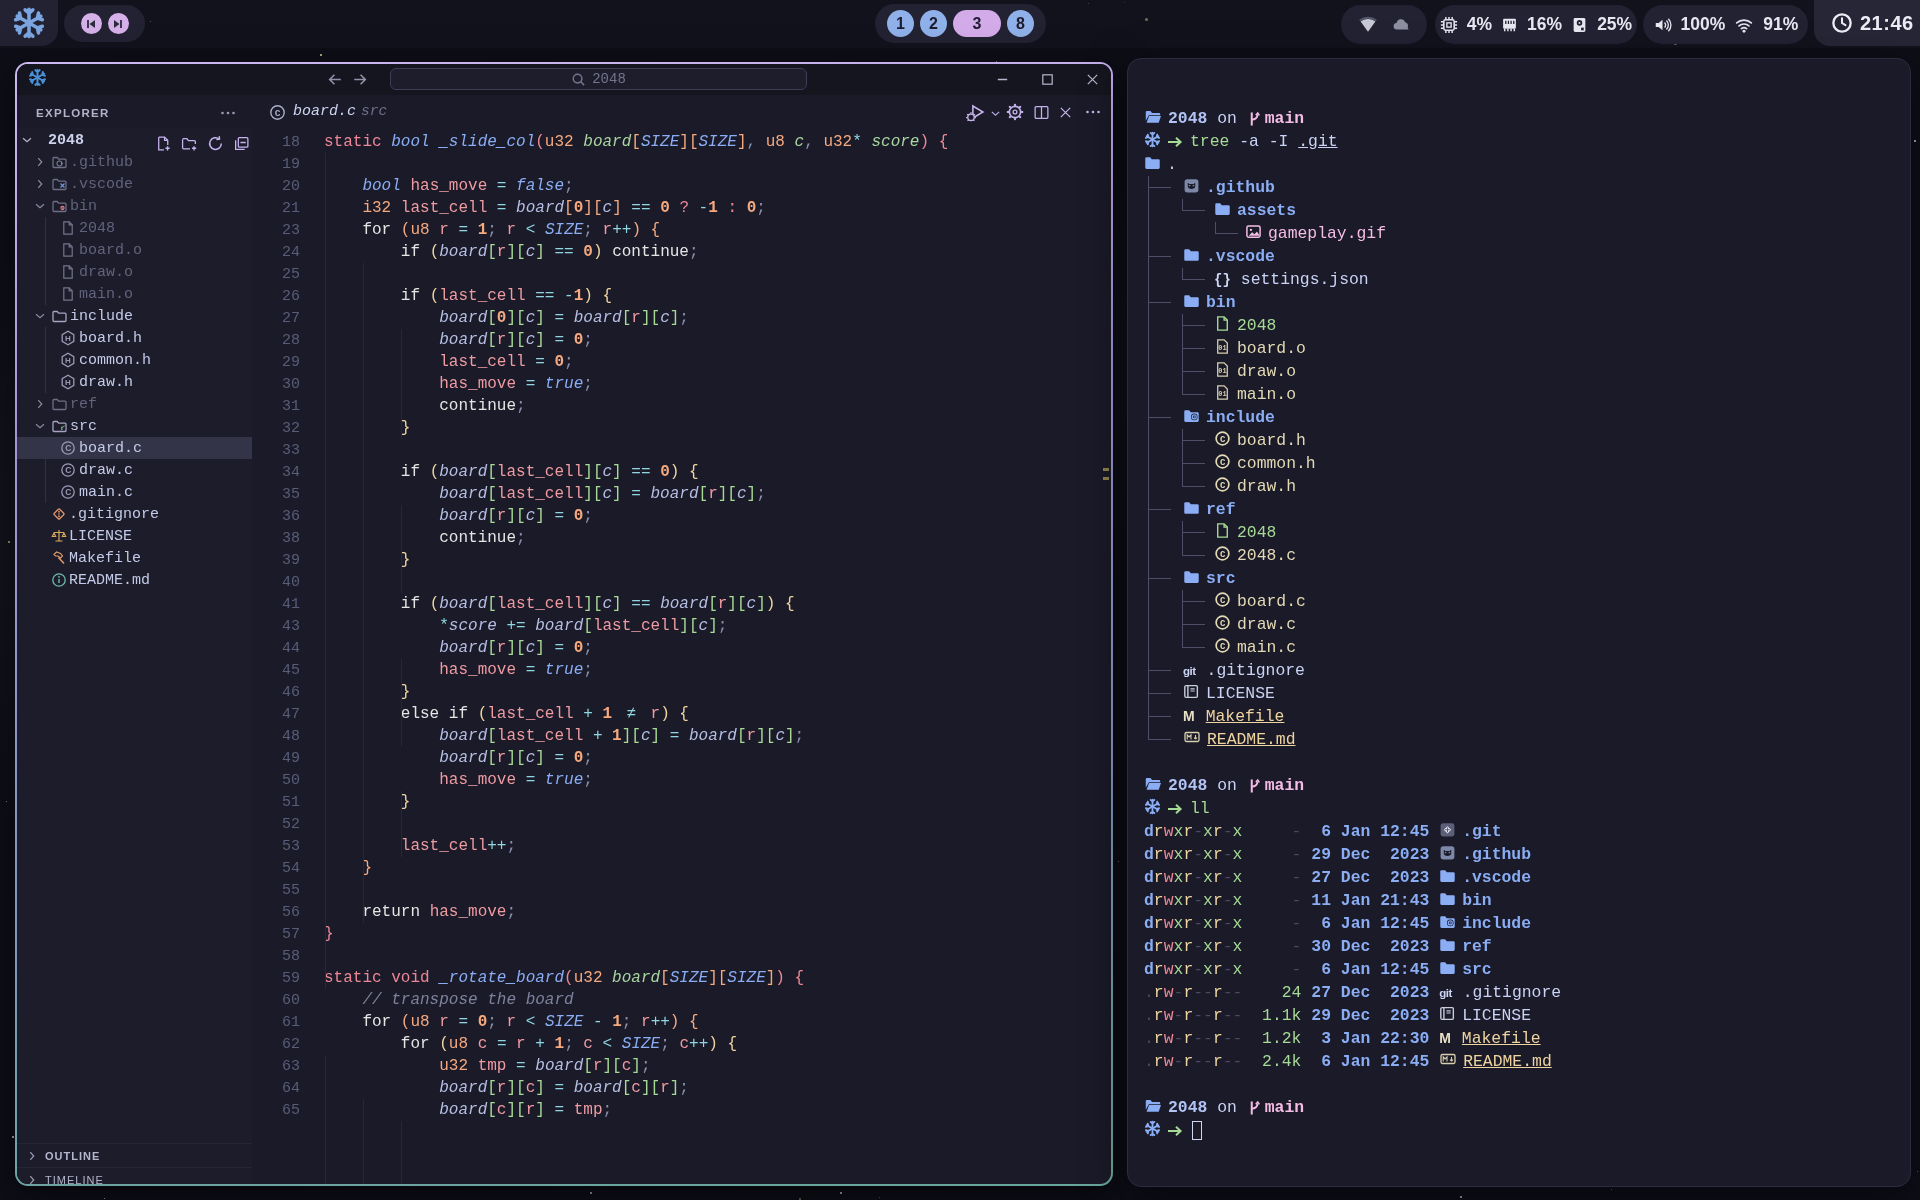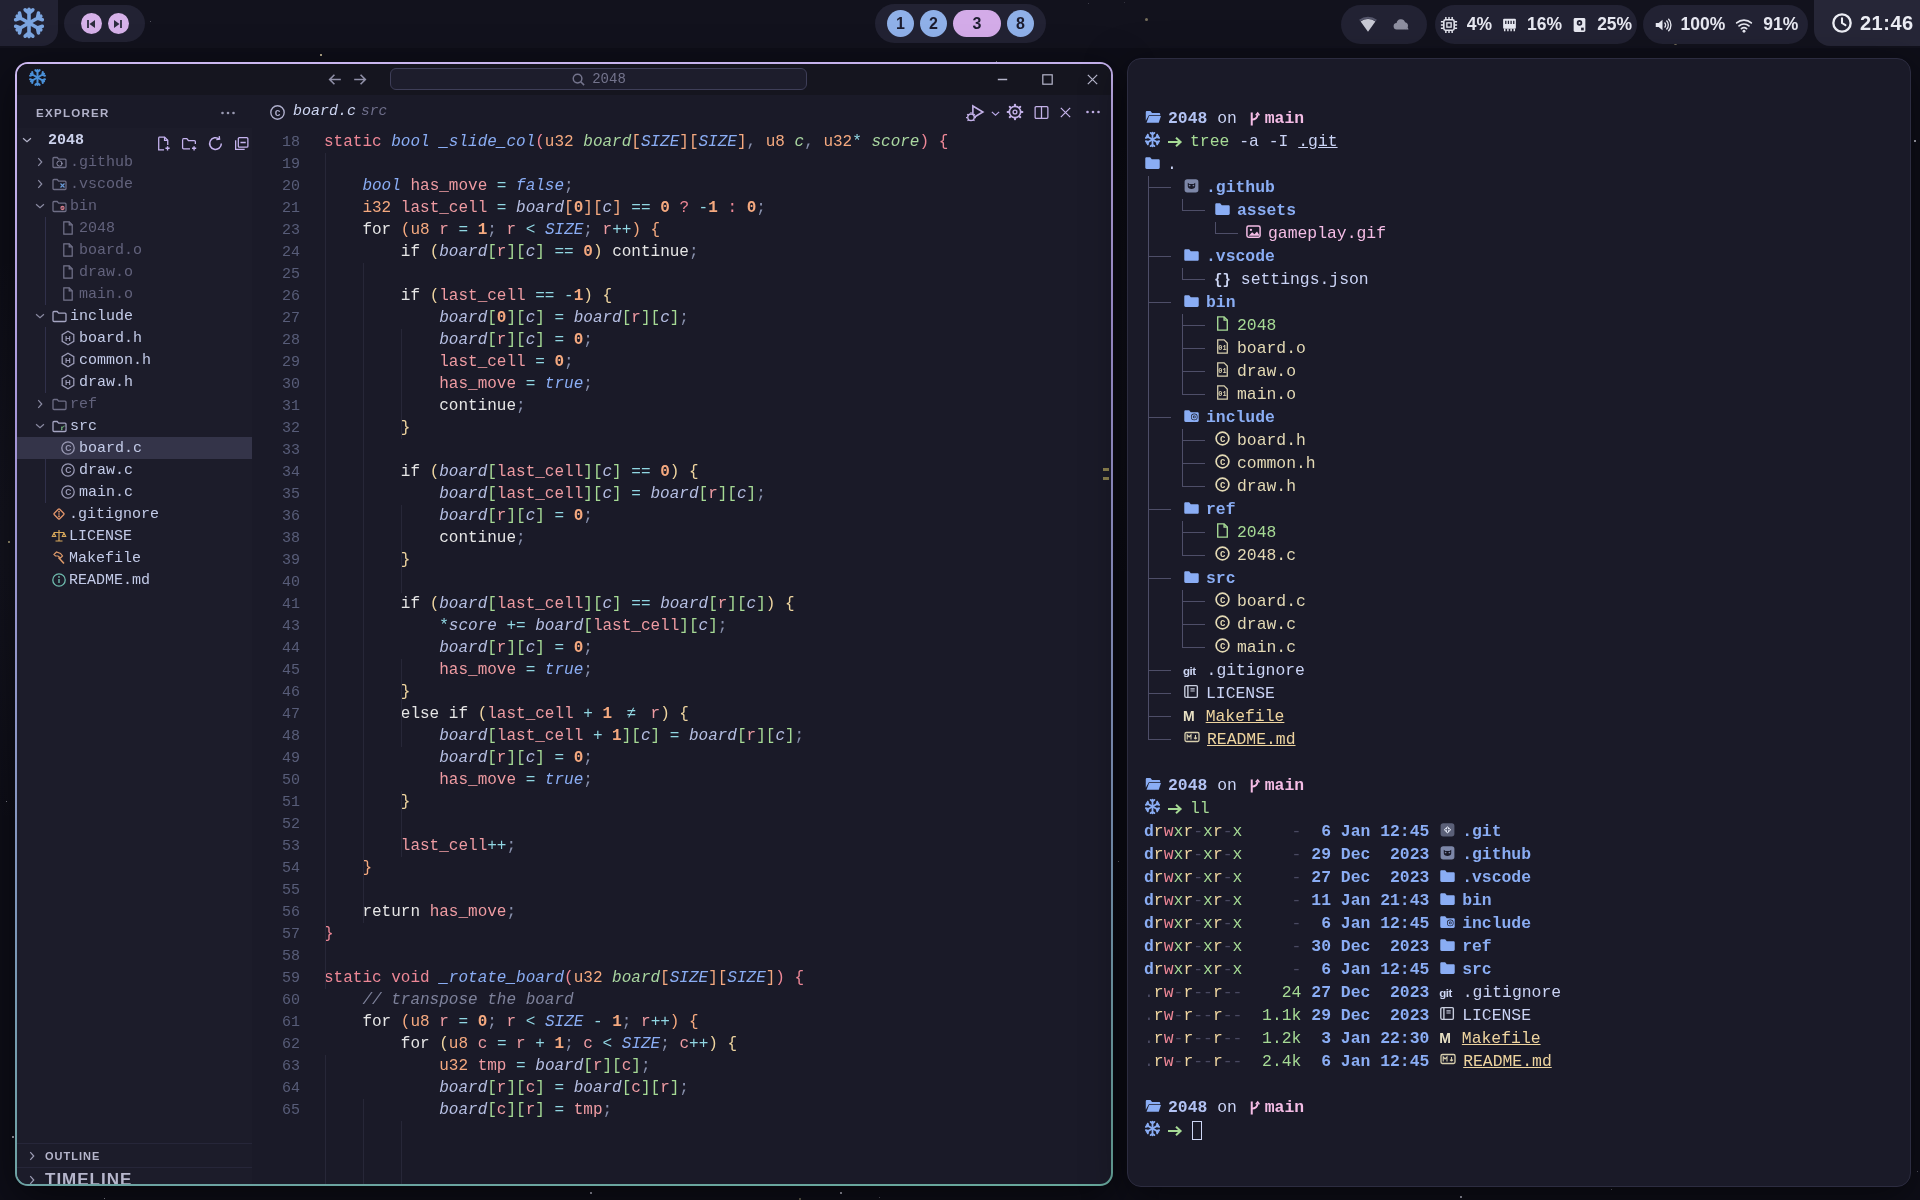--- a/index.html
+++ b/index.html
@@ -736,21 +736,21 @@
           </svg>
           <span style="display:inline-block;width:6px"></span>
           <span style="color:#b6b6cc;font-size:11px;font-weight:bold;letter-spacing:1px">OUTLINE</span>
         </div>
 <div style="position:absolute;left:0;top:1039px;width:235px;height:24px;border-top:1px solid #262639;display:flex;align-items:center">
           <span style="display:inline-block;width:8px"></span>
           <svg width="14" height="14" viewBox="0 0 16 16">
             <path d="M6 3.5l4 4.5-4 4.5" fill="none" stroke="#9a9ab2" stroke-width="1.4"></path>
           </svg>
           <span style="display:inline-block;width:6px"></span>
-          <span style="color:#b6b6cc;font-size:17px;font-weight:bold;letter-spacing:1px">TIMELINE</span>
+          <span style="color:#b6b6cc;font-size:11px;font-weight:normal;letter-spacing:1px">TIMELINE</span>
         </div>
 </div>
       <div style="position:absolute;left:235px;top:67px;width:863px;height:1053px;overflow:hidden">
         <div style="position:relative;padding-top:0px">
           <div class="codeline"><span class="ln">18</span><span class="r">static</span> <span class="bi">bool</span> <span class="bi">_slide_col</span><span class="r">(</span><span class="pe">u32</span> <span class="gi">board</span><span class="pe">[</span><span class="bi">SIZE</span><span class="pe">][</span><span class="bi">SIZE</span><span class="pe">]</span><span class="p">,</span> <span class="pe">u8</span> <span class="gi">c</span><span class="p">,</span> <span class="pe">u32</span><span class="o">*</span> <span class="gi">score</span><span class="r">)</span> <span class="r">{</span></div>
           <div class="codeline"><span class="ln">19</span></div>
           <div class="codeline"><span class="ln">20</span>    <span class="bi">bool</span> <span class="m">has_move</span> <span class="o">=</span> <span class="bi">false</span><span class="p">;</span></div>
           <div class="codeline"><span class="ln">21</span>    <span class="pe">i32</span> <span class="m">last_cell</span> <span class="o">=</span> <span class="pi">board</span><span class="pe">[</span><span class="n">0</span><span class="pe">][</span><span class="pi">c</span><span class="pe">]</span> <span class="o">==</span> <span class="n">0</span> <span class="r">?</span> <span class="o">-</span><span class="n">1</span> <span class="r">:</span> <span class="n">0</span><span class="p">;</span></div>
           <div class="codeline"><span class="ln">23</span>    <span class="k">for</span> <span class="pe">(</span><span class="pe">u8</span> <span class="m">r</span> <span class="o">=</span> <span class="n">1</span><span class="p">;</span> <span class="m">r</span> <span class="o">&lt;</span> <span class="bi">SIZE</span><span class="p">;</span> <span class="m">r</span><span class="o">++</span><span class="pe">)</span> <span class="pe">{</span></div>
           <div class="codeline"><span class="ln">24</span>        <span class="k">if</span> <span class="y">(</span><span class="pi">board</span><span class="g">[</span><span class="m">r</span><span class="g">][</span><span class="pi">c</span><span class="g">]</span> <span class="o">==</span> <span class="n">0</span><span class="y">)</span> <span class="k">continue</span><span class="p">;</span></div>

